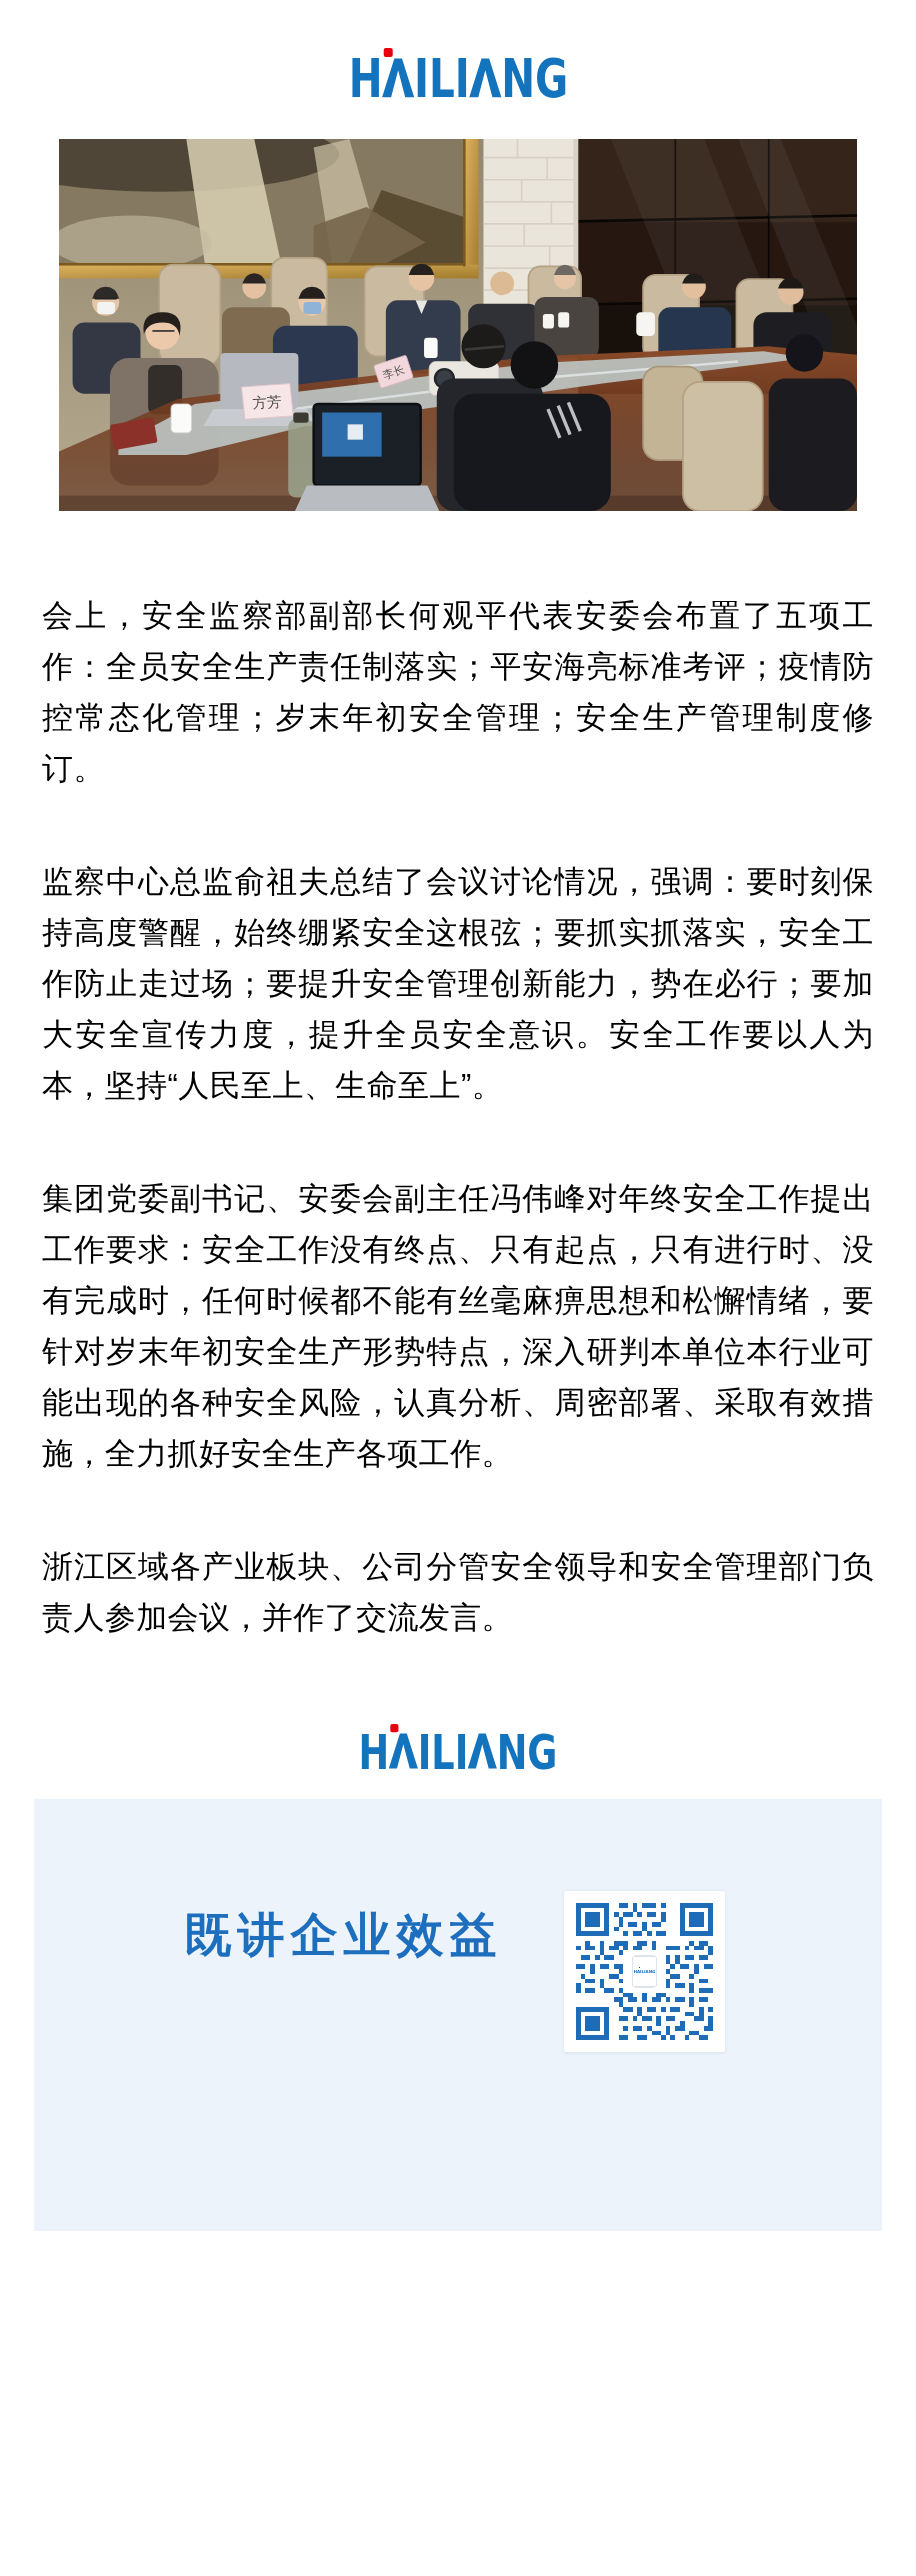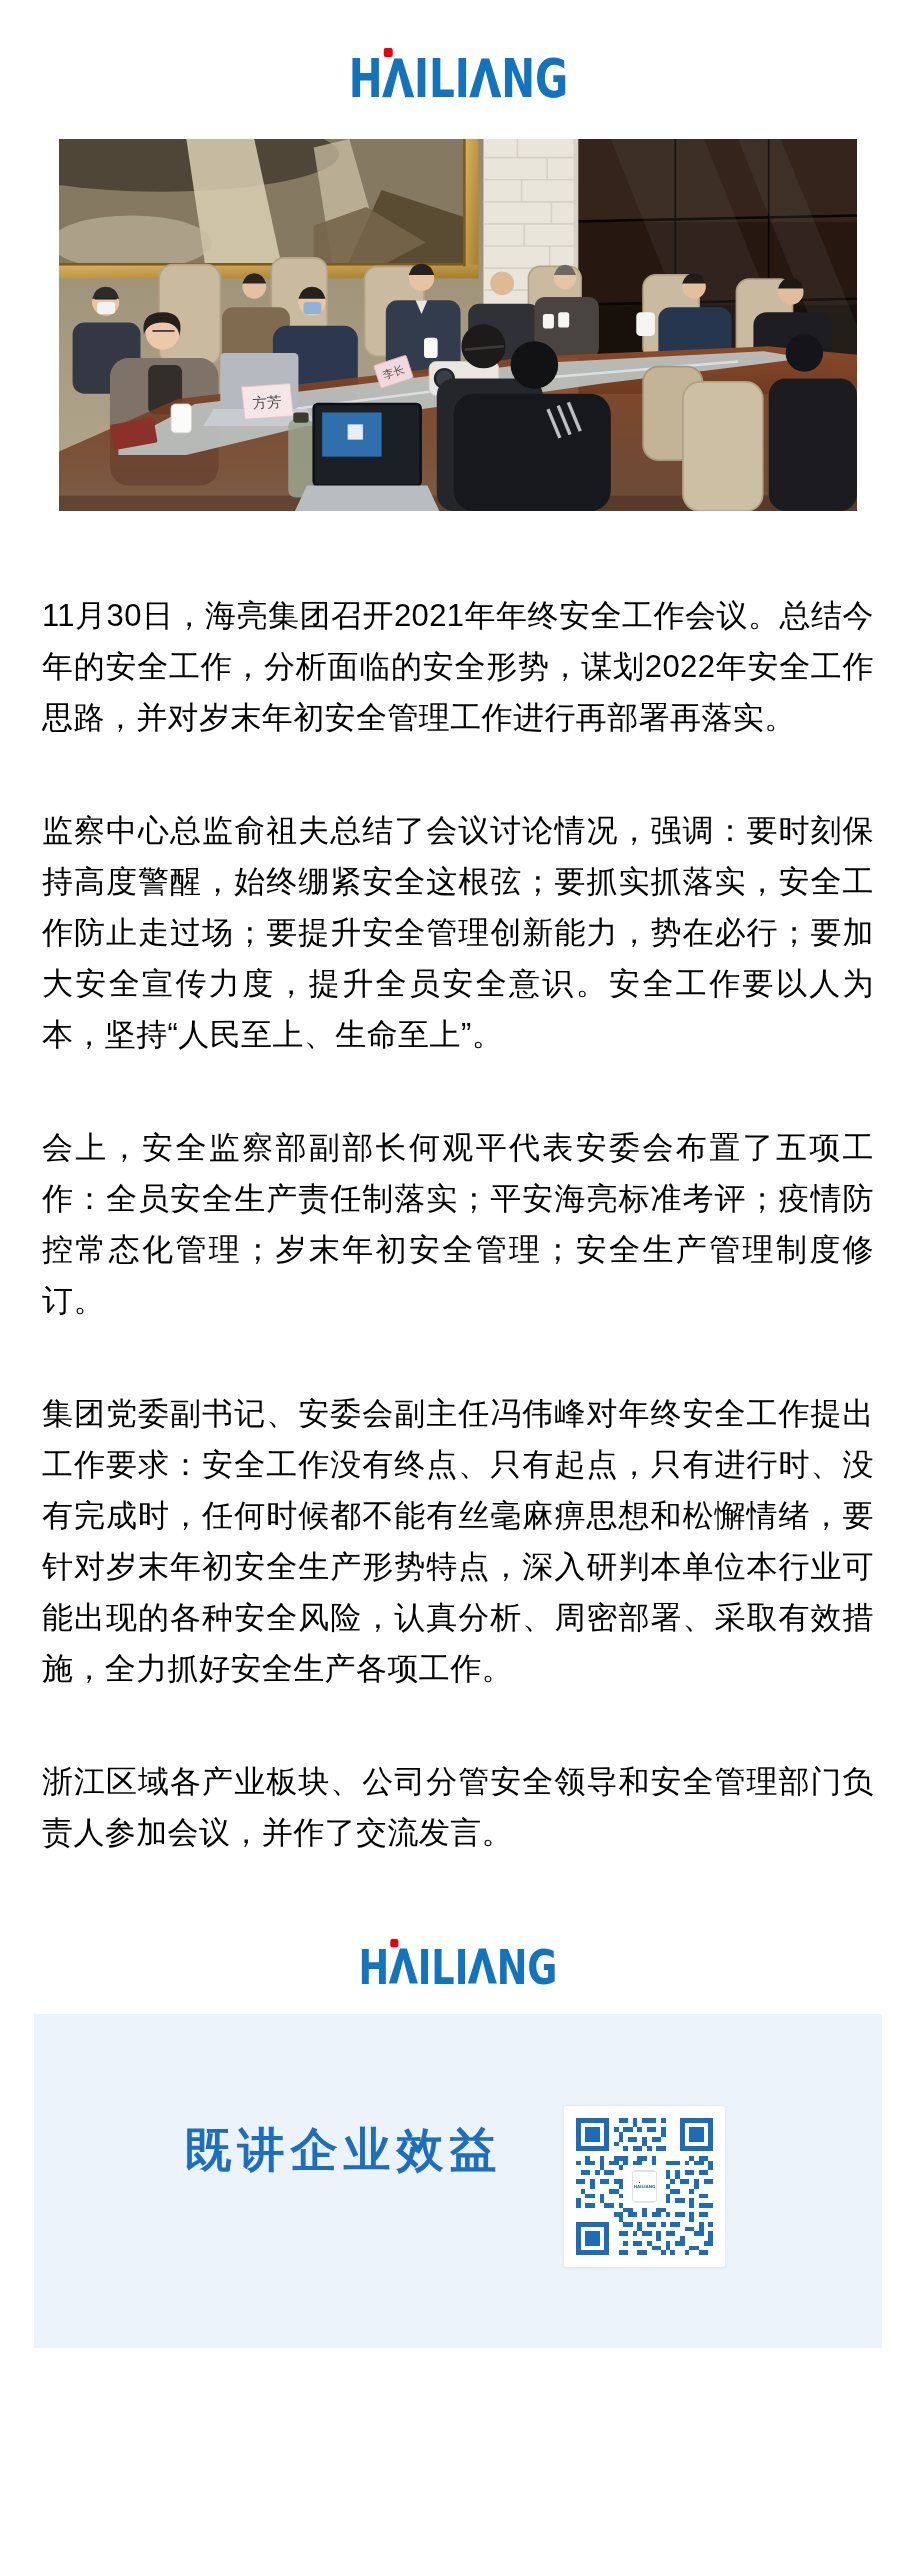--- a/index.html
+++ b/index.html
@@ -12,21 +12,21 @@
   .logo-svg.sm { width:200px; height:48px; }
 
   .photo-wrap { width:798px; height:372px; margin:38px auto 0; overflow:hidden; background:#8d8170; }
   .photo-svg { display:block; width:100%; height:100%; }
 
   .article { width:832px; margin:79px auto 0; }
   .article p { margin:0 0 62px 0; font-size:31px; line-height:51px; color:#000;
                text-align:justify; letter-spacing:0.4px; }
   .article p:last-child { margin-bottom:8px; }
 
-  .footer-panel { position:relative; width:848px; height:334px; margin:27px auto 0; background:#edf3fb; }
+  .footer-panel { position:relative; width:848px; height:432px; margin:27px auto 0; background:#edf3fb; }
   .slogan { position:absolute; left:110px; top:100px; width:399px; text-align:center;
             color:#1e6ebe; font-family:"DejaVu Serif","Liberation Serif",serif;
             font-weight:bold; font-size:47px; line-height:71px; letter-spacing:6px; white-space:nowrap; }
   .qr-box { position:absolute; left:530px; top:92px; width:161px; height:161px;
             background:#fff; border-radius:2.5px; box-shadow:0 0.8px 3.4px rgba(40,80,140,.10); }
   .qr-box svg { position:absolute; left:12px; top:12px; width:137px; height:137px; }
 </style>
 </head>
 <body>
 
@@ -246,23 +246,22 @@
       </g>
 
       <g>
         <rect x="688" y="268" width="70" height="110" rx="18" fill="#c3b496" stroke="#a8977a" stroke-width="2"></rect>
         <rect x="735" y="286" width="94" height="152" rx="20" fill="#cdbfa4" stroke="#b2a183" stroke-width="2"></rect>
       </g>
     </svg>
   </div>
 
   <div class="article">
-    <p>11月30日，海亮集团召开2021年年终安全工作会议。总结今年的安全工作，分析面临的安全形势，谋划2022年安全工作思路，并对岁末年初安全管理工作进行再部署再落实。</p>
+    <p>会上，安全监察部副部长何观平代表安委会布置了五项工作：全员安全生产责任制落实；平安海亮标准考评；疫情防控常态化管理；岁末年初安全管理；安全生产管理制度修订。</p>
     <p>监察中心总监俞祖夫总结了会议讨论情况，强调：要时刻保持高度警醒，始终绷紧安全这根弦；要抓实抓落实，安全工作防止走过场；要提升安全管理创新能力，势在必行；要加大安全宣传力度，提升全员安全意识。安全工作要以人为本，坚持“人民至上、生命至上”。</p>
-    <p>会上，安全监察部副部长何观平代表安委会布置了五项工作：全员安全生产责任制落实；平安海亮标准考评；疫情防控常态化管理；岁末年初安全管理；安全生产管理制度修订。</p>
     <p>集团党委副书记、安委会副主任冯伟峰对年终安全工作提出工作要求：安全工作没有终点、只有起点，只有进行时、没有完成时，任何时候都不能有丝毫麻痹思想和松懈情绪，要针对岁末年初安全生产形势特点，深入研判本单位本行业可能出现的各种安全风险，认真分析、周密部署、采取有效措施，全力抓好安全生产各项工作。</p>
     <p>浙江区域各产业板块、公司分管安全领导和安全管理部门负责人参加会议，并作了交流发言。</p>
   </div>
 
   <div class="logo-row bottom">
     <svg class="logo-svg sm" viewBox="0 0 232 56">
       <text x="0" y="52" font-family="'DejaVu Sans','Liberation Sans',sans-serif" font-size="56" font-weight="bold" fill="#1473bd" textLength="232" lengthAdjust="spacingAndGlyphs">HAILIANG</text>
       <rect x="34.6" y="9" width="35.8" height="44.5" fill="#ffffff"></rect>
       <polygon points="0,40.8 12.9,0 21,0 33.9,40.8 24.4,40.8 16.95,12.4 9.5,40.8" transform="translate(35.3,11.2)" fill="#1473bd"></polygon>
       <rect x="126.6" y="9" width="35.8" height="44.5" fill="#ffffff"></rect>

